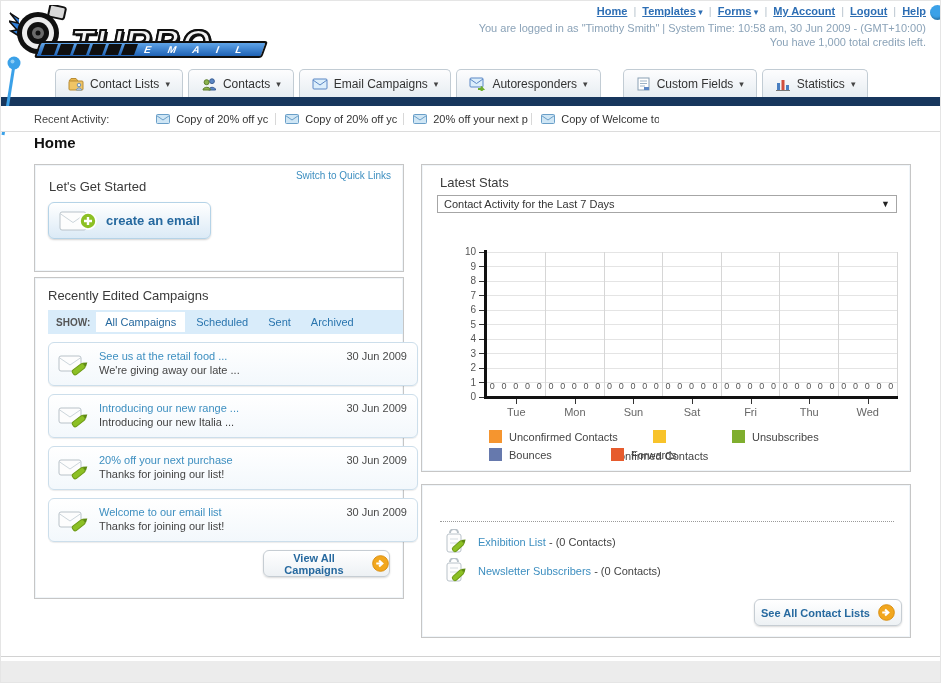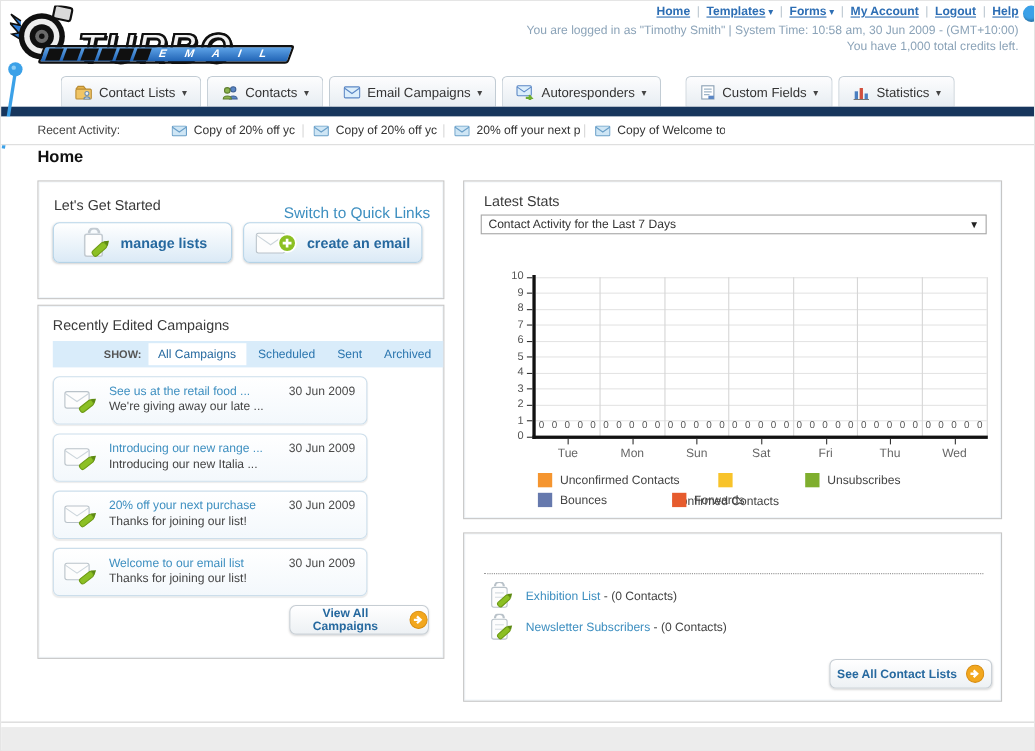--- a/index.html
+++ b/index.html
@@ -44,31 +44,31 @@
 
   
   .page-title { position:absolute; left:33px; top:133px; font-size:15px; font-weight:bold; color:#111; }
 
   
   .panel { position:absolute; background:#fff; border:1px solid #c6c6c6; box-shadow:inset 0 0 0 1px #f0f5f9; }
   .panel-title { font-size:13px; color:#3a3a3a; }
 
   .gs-panel { left:33px; top:163px; width:370px; height:108px; }
   .gs-title { position:absolute; left:14px; top:14px; }
-  .gs-switch { position:absolute; right:12px; top:20px; font-size:14px; color:#3e8fc0; }
+  .gs-switch { position:absolute; right:12px; top:5px; font-size:10px; color:#3e8fc0; }
   .gs-buttons { position:absolute; left:13px; top:37px; display:flex; gap:10px; }
   .gs-btn { width:163px; height:37px; border:1px solid #b5d3e7; border-radius:6px; background:linear-gradient(#ffffff,#dbeaf6); box-shadow:0 1px 2px rgba(0,0,0,.18); display:flex; align-items:center; justify-content:center; gap:9px; font-size:13px; font-weight:bold; color:#26699f; cursor:pointer; font-family:"Liberation Sans", sans-serif; }
 
   .camp-panel { left:33px; top:276px; width:370px; height:322px; }
   .camp-title { position:absolute; left:13px; top:10px; }
-  .camp-tabstrip { position:absolute; left:13px; top:32px; width:355px; height:24px; background:#d9ecfa; display:flex; align-items:center; font-size:11px;justify-content:flex-end; }
+  .camp-tabstrip { position:absolute; left:13px; top:32px; width:355px; height:24px; background:#d9ecfa; display:flex; align-items:center; font-size:11px; }
   .show-label { font-size:10px; font-weight:bold; color:#555; margin:0 6px 0 8px; }
   .ctab { color:#2a75ae; padding:4px 9px; margin-right:2px; }
   .ctab.active { background:#fff; color:#26699f; }
-  .camp-item { position:absolute; left:13px; width:286px; height:44px; border:1px solid #ccdeeb; border-radius:6px; background:linear-gradient(#ffffff,#f3f8fc); box-shadow:0 1px 1px rgba(0,0,0,.08); cursor:pointer; }
+  .camp-item { position:absolute; left:13px; width:370px; height:44px; border:1px solid #ccdeeb; border-radius:6px; background:linear-gradient(#ffffff,#f3f8fc); box-shadow:0 1px 1px rgba(0,0,0,.08); cursor:pointer; }
   .camp-item .ic { position:absolute; left:9px; top:9px; }
   .camp-item .ctitle { position:absolute; left:50px; top:7px; font-size:11px; color:#3e8fc0; }
   .camp-item .csub { position:absolute; left:50px; top:21px; font-size:11px; color:#444; }
   .camp-item .cdate { position:absolute; right:10px; top:7px; font-size:11px; color:#4a4a4a; }
 
   .white-btn { position:absolute; height:27px; border:1px solid #c6cdd3; border-radius:6px; background:linear-gradient(#ffffff,#edf1f4); box-shadow:0 1px 2px rgba(0,0,0,.15); display:flex; align-items:center; justify-content:center; gap:8px; font-size:11px; font-weight:bold; color:#26699f; cursor:pointer; font-family:"Liberation Sans", sans-serif; }
   .view-all-btn { left:228px; top:272px; width:127px; }
 
   .stats-panel { left:420px; top:163px; width:490px; height:308px; }
   .stats-title { position:absolute; left:18px; top:10px; }
@@ -267,33 +267,20 @@
         </div>
       </div>
   </div>
 
   <div class="page-title">Home</div>
 
   <div class="panel gs-panel">
     <div class="panel-title gs-title">Let's Get Started</div>
     <a class="gs-switch" href="#">Switch to Quick Links</a>
     <div class="gs-buttons" id="gs-buttons">
-        <button class="gs-btn">
-          <span class="ic">
-            <svg width="30" height="28" viewBox="0 0 30 28">
-              <path d="M10 5 a4.5 4.5 0 0 1 9 0" fill="none" stroke="#c3cbd2" stroke-width="2.4"></path>
-              <rect x="6" y="6" width="16" height="20" rx="2" fill="#fdfdfd" stroke="#c3cbd2" stroke-width="1.4"></rect>
-              <g transform="rotate(-42 19 20)">
-                <rect x="12" y="17" width="15" height="6" rx="2.5" fill="#8cc024" stroke="#6d9a14"></rect>
-                <path d="M27 17 l4.2 3 -4.2 3z" fill="#5d8a12"></path>
-              </g>
-            </svg>
-          </span>
-          <span>manage lists</span>
-        </button>
         <button class="gs-btn">
           <span class="ic">
             <svg width="38" height="24" viewBox="0 0 38 24">
               <rect x="1" y="3" width="26" height="18" rx="2" fill="#fdfdfd" stroke="#b9c2c9"></rect>
               <path d="M1 4.5 l13 9 13-9" fill="none" stroke="#ccd5db"></path>
               <circle cx="29" cy="12" r="8" fill="#8cc024" stroke="#fff" stroke-width="1.6"></circle>
               <path d="M25 12 h8 M29 8 v8" stroke="#fff" stroke-width="2.4"></path>
             </svg>
           </span>
           <span>create an email</span>

